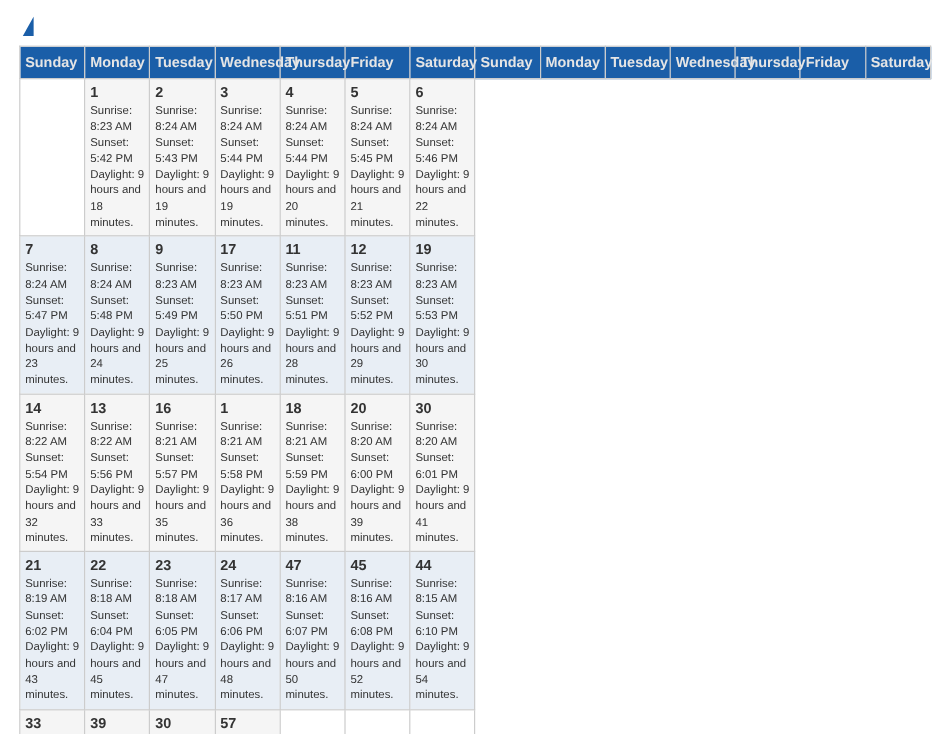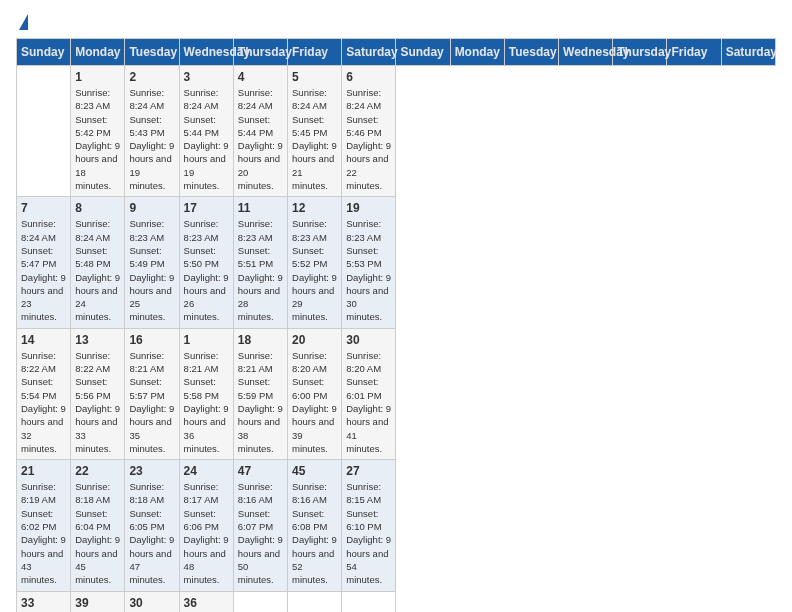--- a/index.html
+++ b/index.html
@@ -231,39 +231,39 @@
         </td>
         <td>
           <span class="day-num">47</span>
           <div class="day-info">Sunrise: 8:16 AM<br>Sunset: 6:07 PM<br>Daylight: 9 hours and 50 minutes.</div>
         </td>
         <td>
           <span class="day-num">45</span>
           <div class="day-info">Sunrise: 8:16 AM<br>Sunset: 6:08 PM<br>Daylight: 9 hours and 52 minutes.</div>
         </td>
         <td>
-          <span class="day-num">27</span>
+          <span class="day-num">44</span>
           <div class="day-info">Sunrise: 8:15 AM<br>Sunset: 6:10 PM<br>Daylight: 9 hours and 54 minutes.</div>
         </td>
       </tr>
       <tr>
         <td>
           <span class="day-num">33</span>
           <div class="day-info">Sunrise: 8:14 AM<br>Sunset: 6:11 PM<br>Daylight: 9 hours and 56 minutes.</div>
         </td>
         <td>
           <span class="day-num">39</span>
           <div class="day-info">Sunrise: 8:13 AM<br>Sunset: 6:12 PM<br>Daylight: 9 hours and 58 minutes.</div>
         </td>
         <td>
           <span class="day-num">30</span>
           <div class="day-info">Sunrise: 8:12 AM<br>Sunset: 6:13 PM<br>Daylight: 10 hours and 0 minutes.</div>
         </td>
         <td>
-          <span class="day-num">36</span>
+          <span class="day-num">57</span>
           <div class="day-info">Sunrise: 8:11 AM<br>Sunset: 6:14 PM<br>Daylight: 10 hours and 3 minutes.</div>
         </td>
         <td class="empty-cell"></td>
         <td class="empty-cell"></td>
         <td class="empty-cell"></td>
       </tr>
     </tbody>
 </table>
 
 </body></html>

